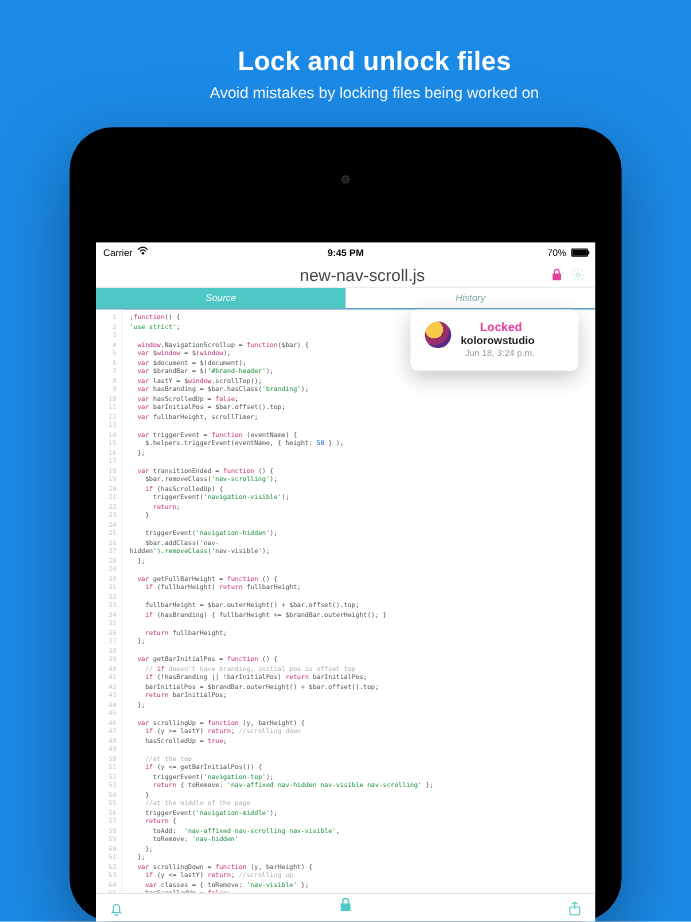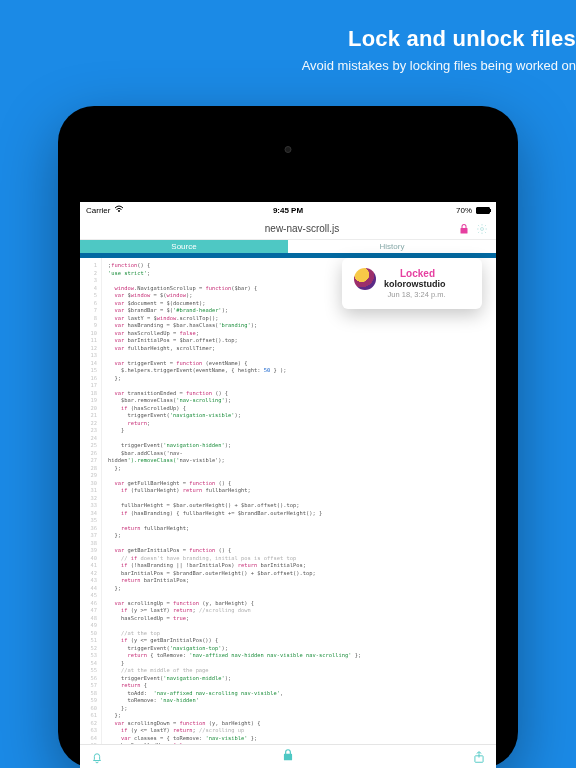--- a/index.html
+++ b/index.html
@@ -1,18 +1,18 @@
 <!DOCTYPE html>
 <html><head>
 <meta charset="utf-8">
 <style>
   * { box-sizing: border-box; margin: 0; padding: 0; }
   html, body { width: 576px; height: 768px; overflow: hidden; font-family: -apple-system, Helvetica, Arial, sans-serif; }
   body { background: #1b8ae6; }
-  .hdr { text-align: right; padding-top: 26px; color: #fff; margin-left: 48px; }
+  .hdr { text-align: center; padding-top: 38px; color: #fff; margin-left: 48px; }
   .hdr h1 { font-size: 22px; font-weight: 600; letter-spacing: .2px; }
   .hdr p  { font-size: 13px; font-weight: 300; margin-top: 6px; opacity: .95; }
 
   .tablet {
     position: absolute; left: 58px; top: 106px;
     width: 460px; height: 662px;
     background: #000; border-radius: 36px;
     box-shadow: 0 20px 60px rgba(0,0,0,.35);
   }
   .camera { position: absolute; top: 40px; left: 50%; transform: translateX(-50%);
@@ -25,25 +25,25 @@
   
   .status { height: 16px; display:flex; justify-content:space-between; align-items:center;
             font-size:8px; padding:0 6px; color:#000; }
   .status .mid { position:absolute; left:0; right:0; text-align:center; font-weight:600; }
   .status .left, .status .right { display:flex; gap:4px; align-items:center; z-index:1;}
   .status .bat { display:inline-block; width:14px; height:7px; border:1px solid #000; border-radius:1px; position:relative;}
   .status .bat:after { content:""; position:absolute; right:-2px; top:1px; width:1px; height:3px; background:#000;}
   .status .bat i { display:block; width:12px; height:5px; background:#000; margin:0;}
 
   .titlebar { height:22px; display:flex; align-items:center; justify-content:center;
-              font-size:10px; color:#444; position:relative; border-bottom:1px solid #ececec;padding-left:28px;}
+              font-size:14px; color:#444; position:relative; border-bottom:1px solid #ececec;padding-left:28px;}
   .titlebar .lock { position:absolute; right:26px; color:#e63fa0; }
   .titlebar .gear { position:absolute; right:8px; color:#4ec8c4; opacity:.6;}
 
-  .tabs { height:18px; display:flex; font-size:8px; border-bottom:5px solid #0369a1;}
+  .tabs { height:18px; display:flex; font-size:8px; border-bottom:1px solid #0369a1;font-style:italic;}
   .tab  { flex:1; display:flex; align-items:center; justify-content:center; color:#8aa; }
   .tab.active { background:#4ec8c4; color:#fff; }
 
   .popover {
     position:absolute; right:14px; top:56px; width:140px;
     background:#fff; border-radius:6px; box-shadow:0 6px 18px rgba(0,0,0,.22);
     padding:10px 12px; z-index:5;
   }
   .popover:after{
     content:""; position:absolute; top:-6px; right:18px;

